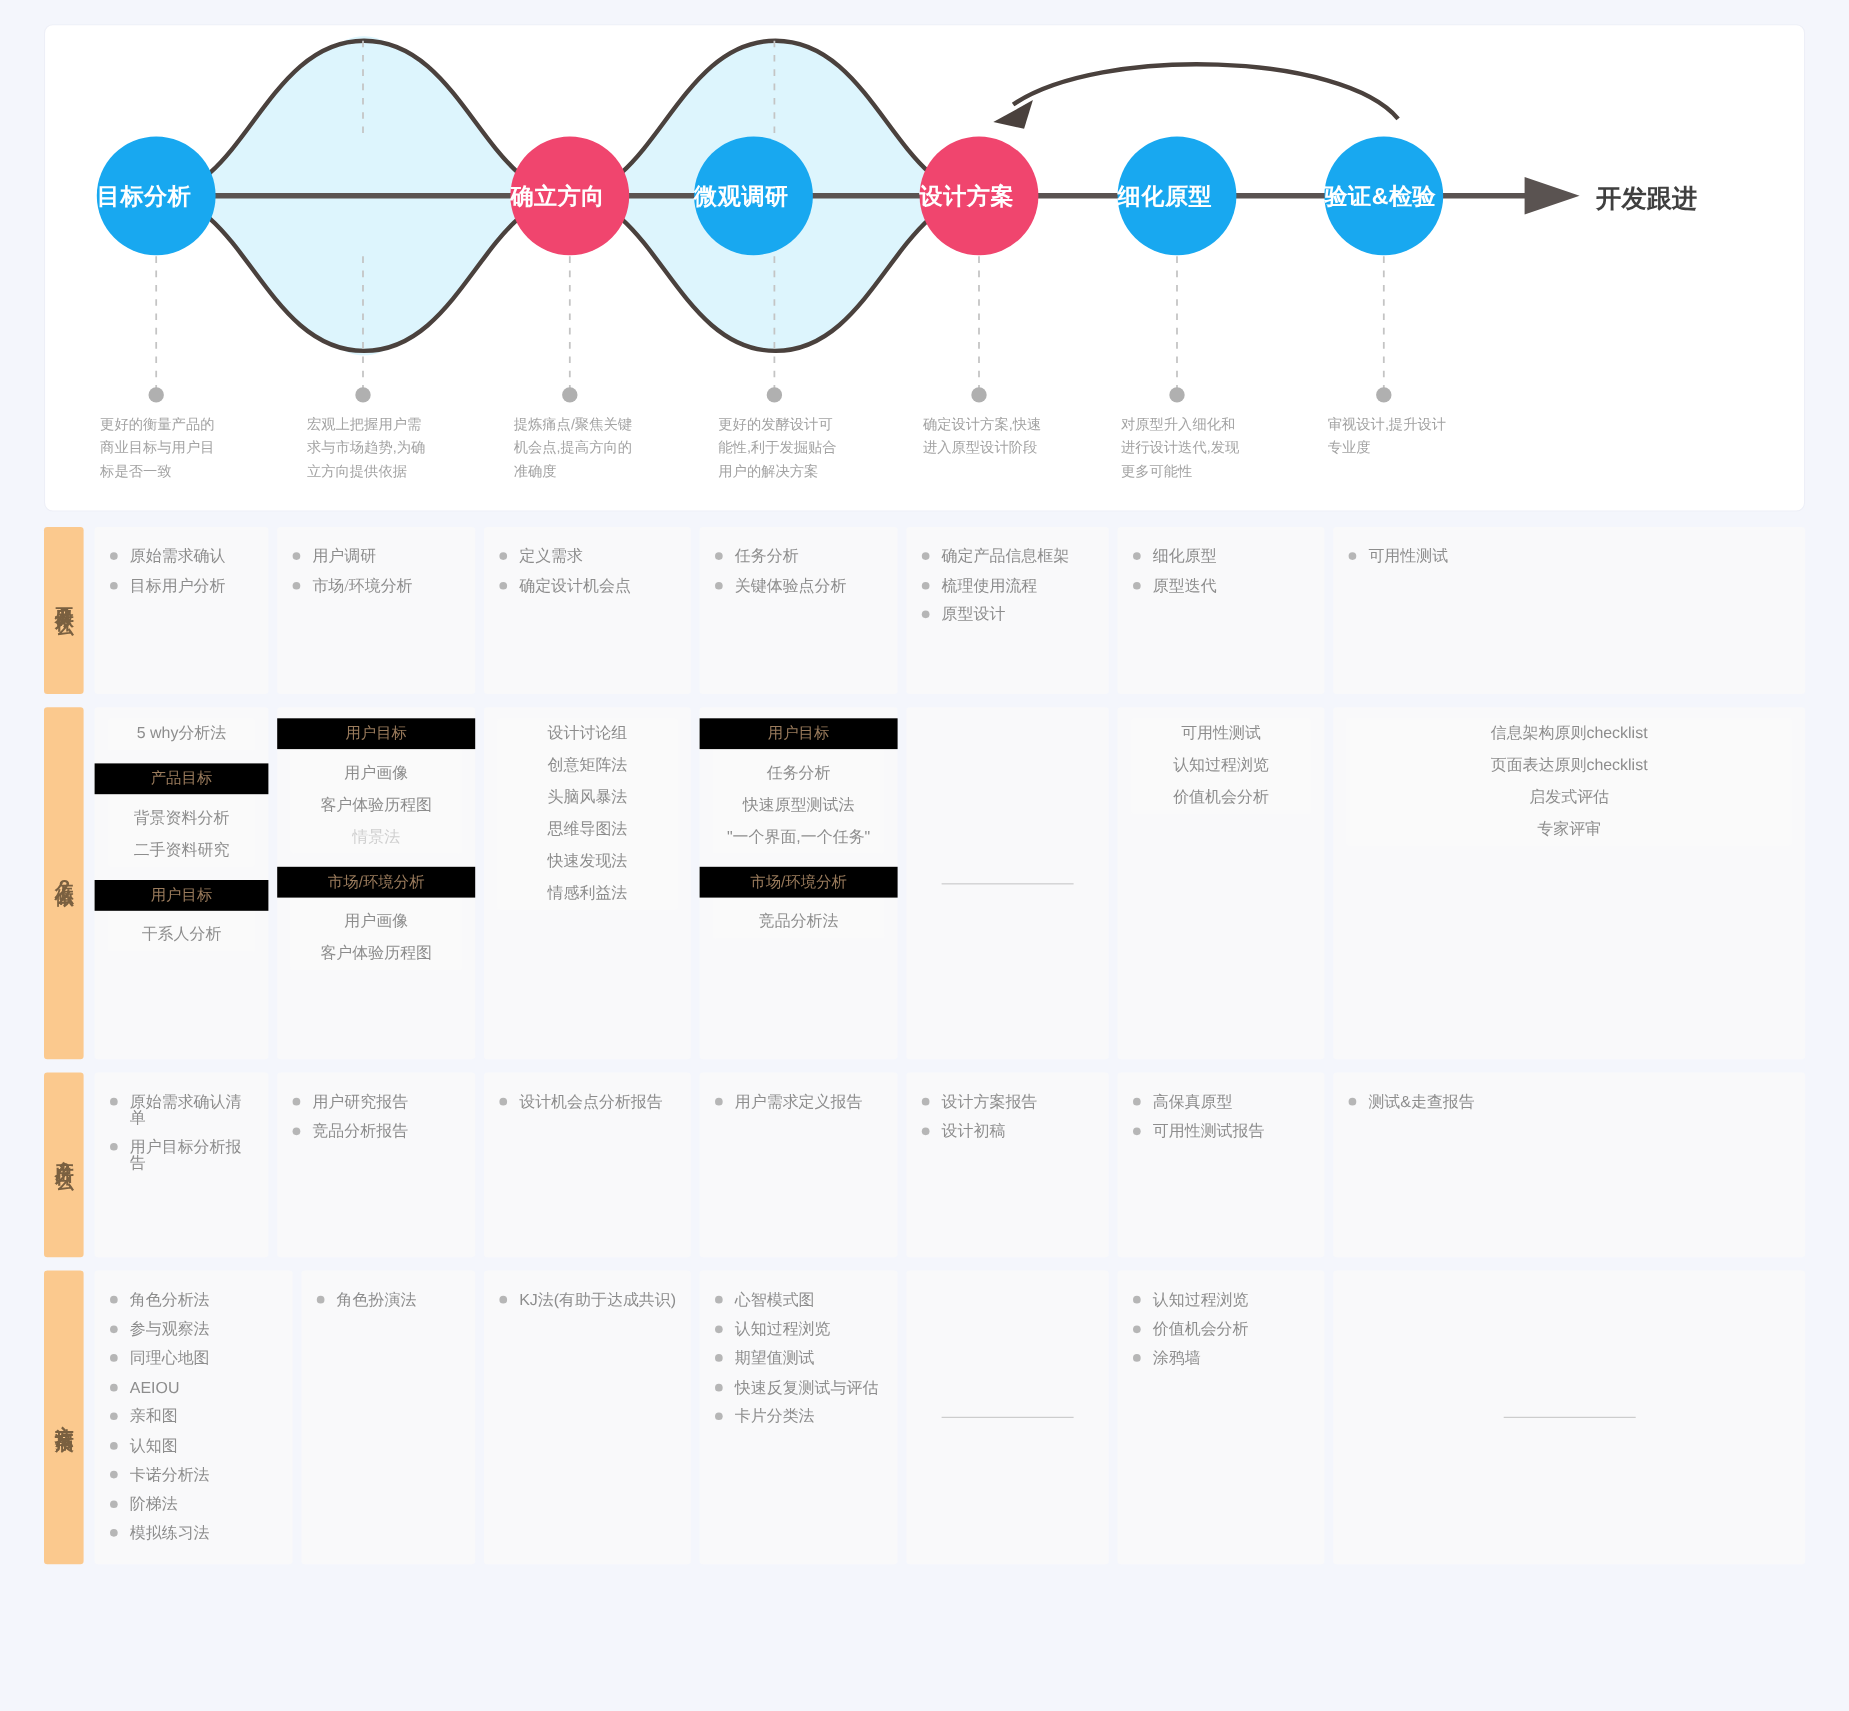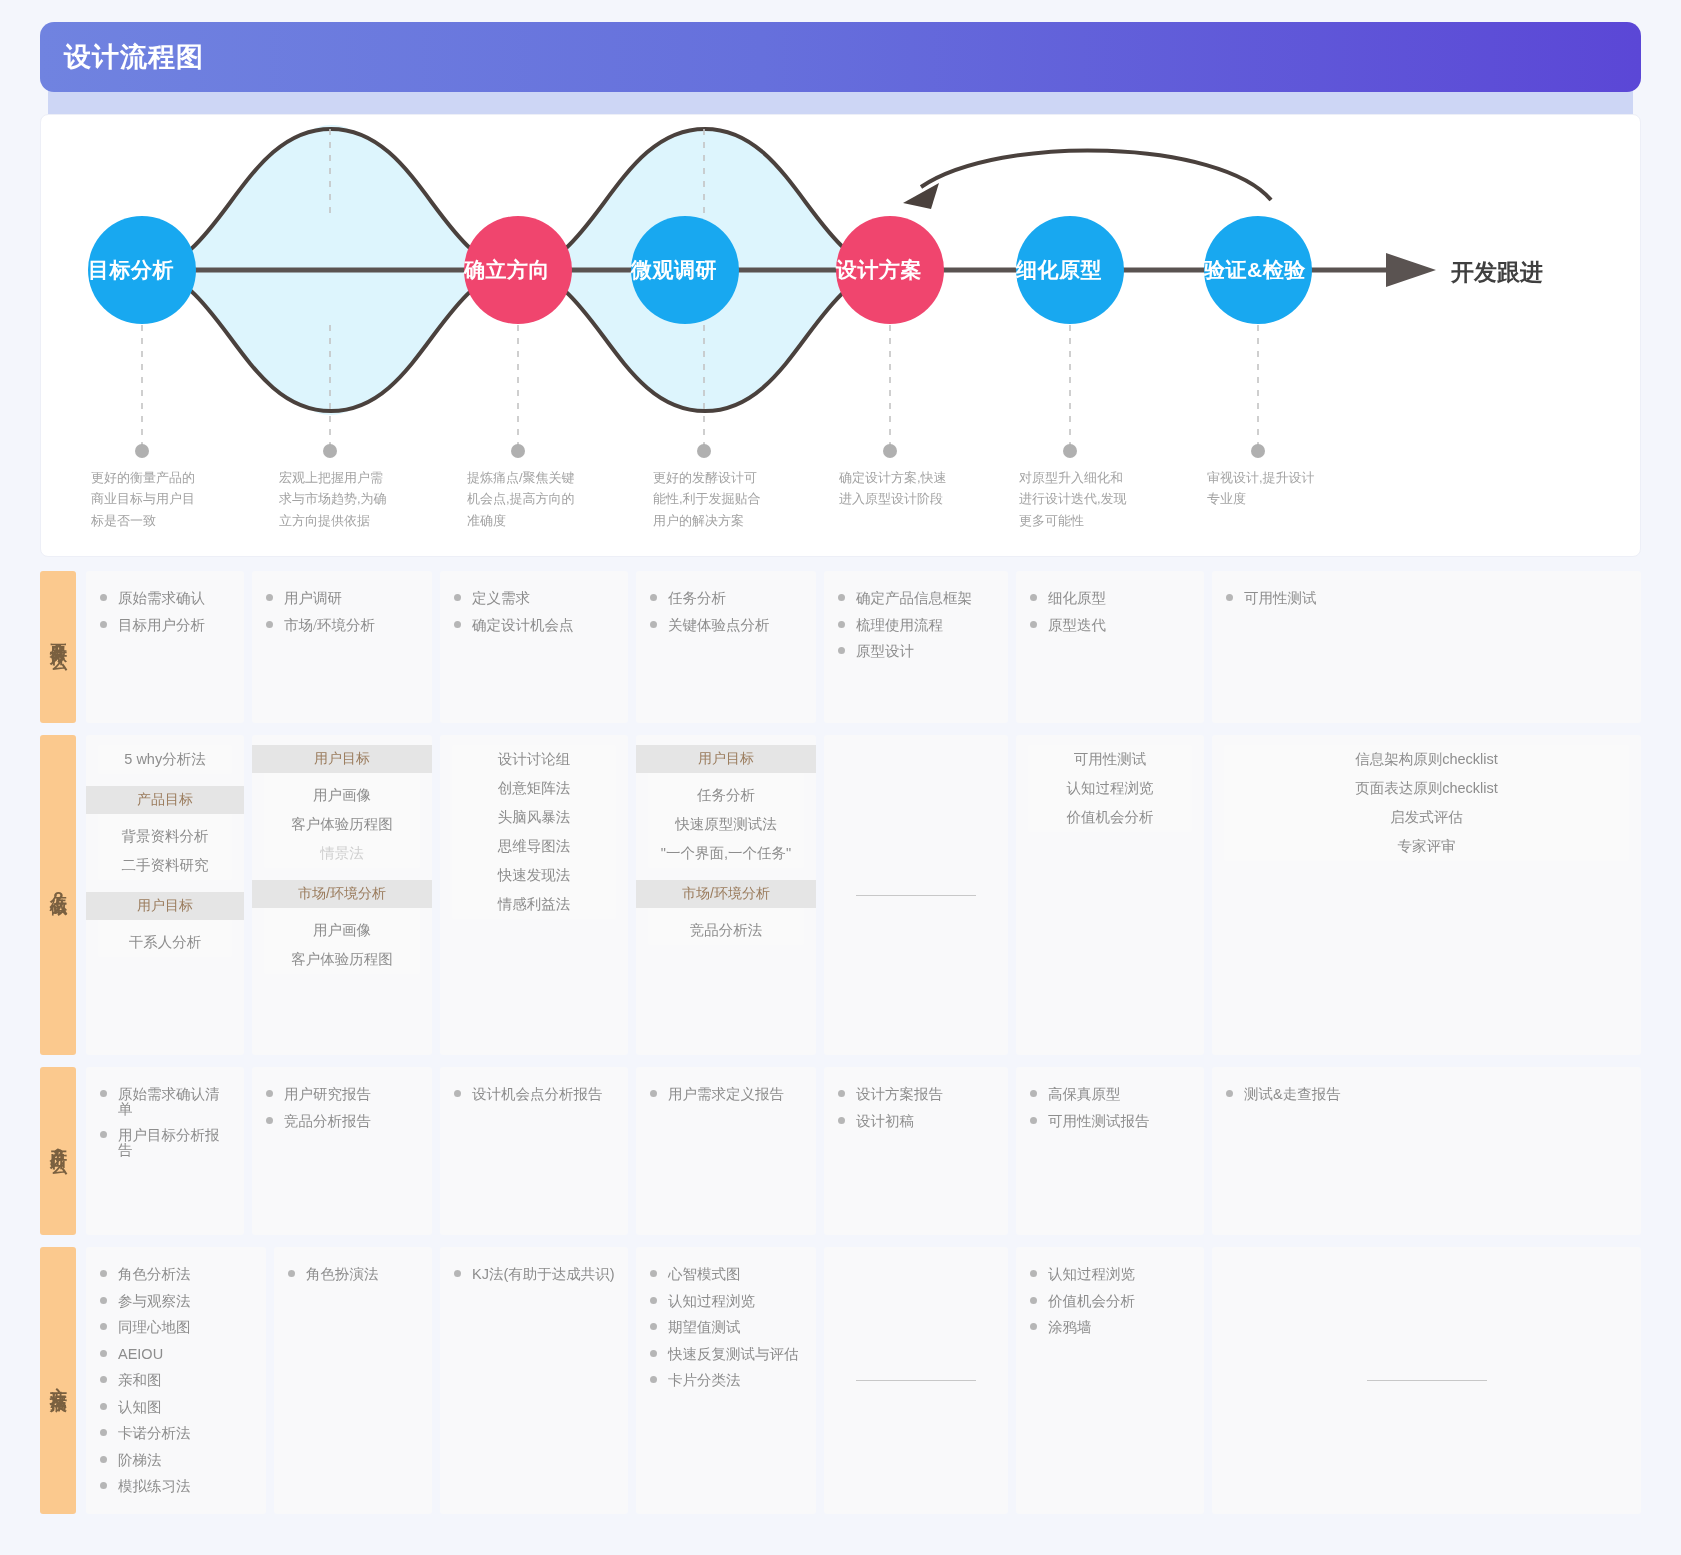--- a/index.html
+++ b/index.html
@@ -78,21 +78,21 @@
   .bullets li {
     font-size: 14.5px; color: #8d8d8d; line-height: 1.0;
     padding: 6px 0 6px 20px; position: relative;
   }
   .bullets li::before {
     content: ""; position: absolute; left: 2px; top: 9px;
     width: 7px; height: 7px; border-radius: 50%; background: #b6b6b6;
   }
 
   .subhead {
-    background: #e5e5e5; color: #9a7b5c; font-size: 14px;
+    background: #000000; color: #9a7b5c; font-size: 14px;
     text-align: center; padding: 5px 0; margin: 0 -12px 8px -12px;
   }
   .ctr { text-align: center; font-size: 14.5px; color: #8d8d8d; line-height: 2.0; }
   .ctr.faint { color: #cfcfcf; }
   .grp { margin-bottom: 12px; background: #f9f9fa; }
   .grp.boxed { background:#fafafa; border-radius:3px; }
   .dashline {
     width: 120px; height: 1px; background: #c8c8c8;
     position: absolute; left: 50%; transform: translateX(-50%); top: 50%;
   }
@@ -101,23 +101,20 @@
   .mrow.r2 .cell { min-height: 320px; padding-top: 10px; }
   .mrow.r3 .cell { min-height: 168px; }
   .mrow.r4 .cell { min-height: 196px; }
 </style>
 </head>
 <body>
 
 <div class="page">
 
   <div class="header-shadow"></div>
-  <div class="header">
-    <div class="header-title">设计流程图</div>
-  </div>
 
   <div class="flow-card">
     <svg class="flow-svg" width="1599" height="443" viewBox="0 0 1599 443">
 
       <path fill="#ddf5fd" stroke="none" d="M150 155 C 210 155, 225 10, 290 10 C 355 10, 370 155, 430 155
            L 430 155 C 370 155, 355 300, 290 300 C 225 300, 210 155, 150 155 Z" transform="translate(0,0)"></path>
       <g transform="translate(0,0)">
 
         <path fill="#ddf5fd" stroke="#4a413d" stroke-width="4" d="M101 155 C 180 155, 200 14, 290 14 C 380 14, 400 155, 479 155
              C 400 155, 380 296, 290 296 C 200 296, 180 155, 101 155 Z"></path>

